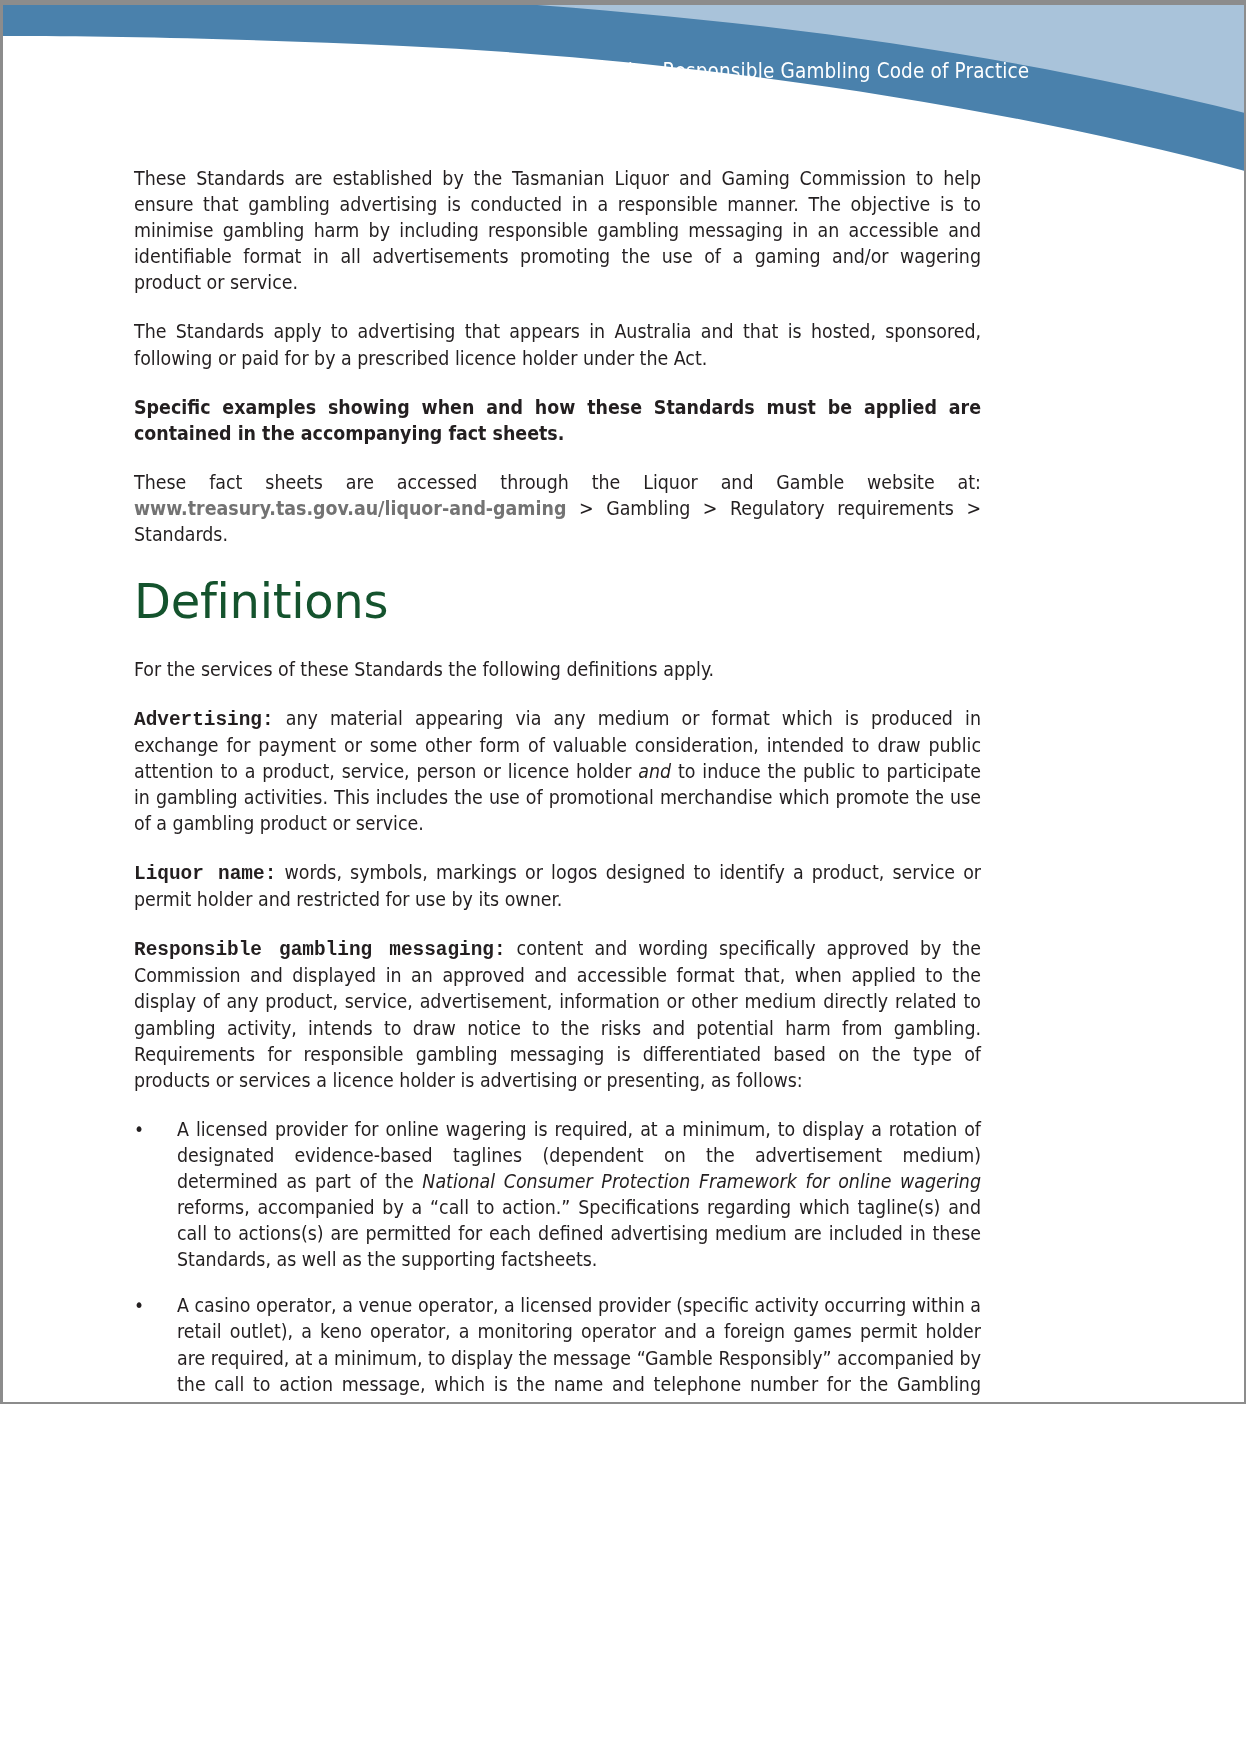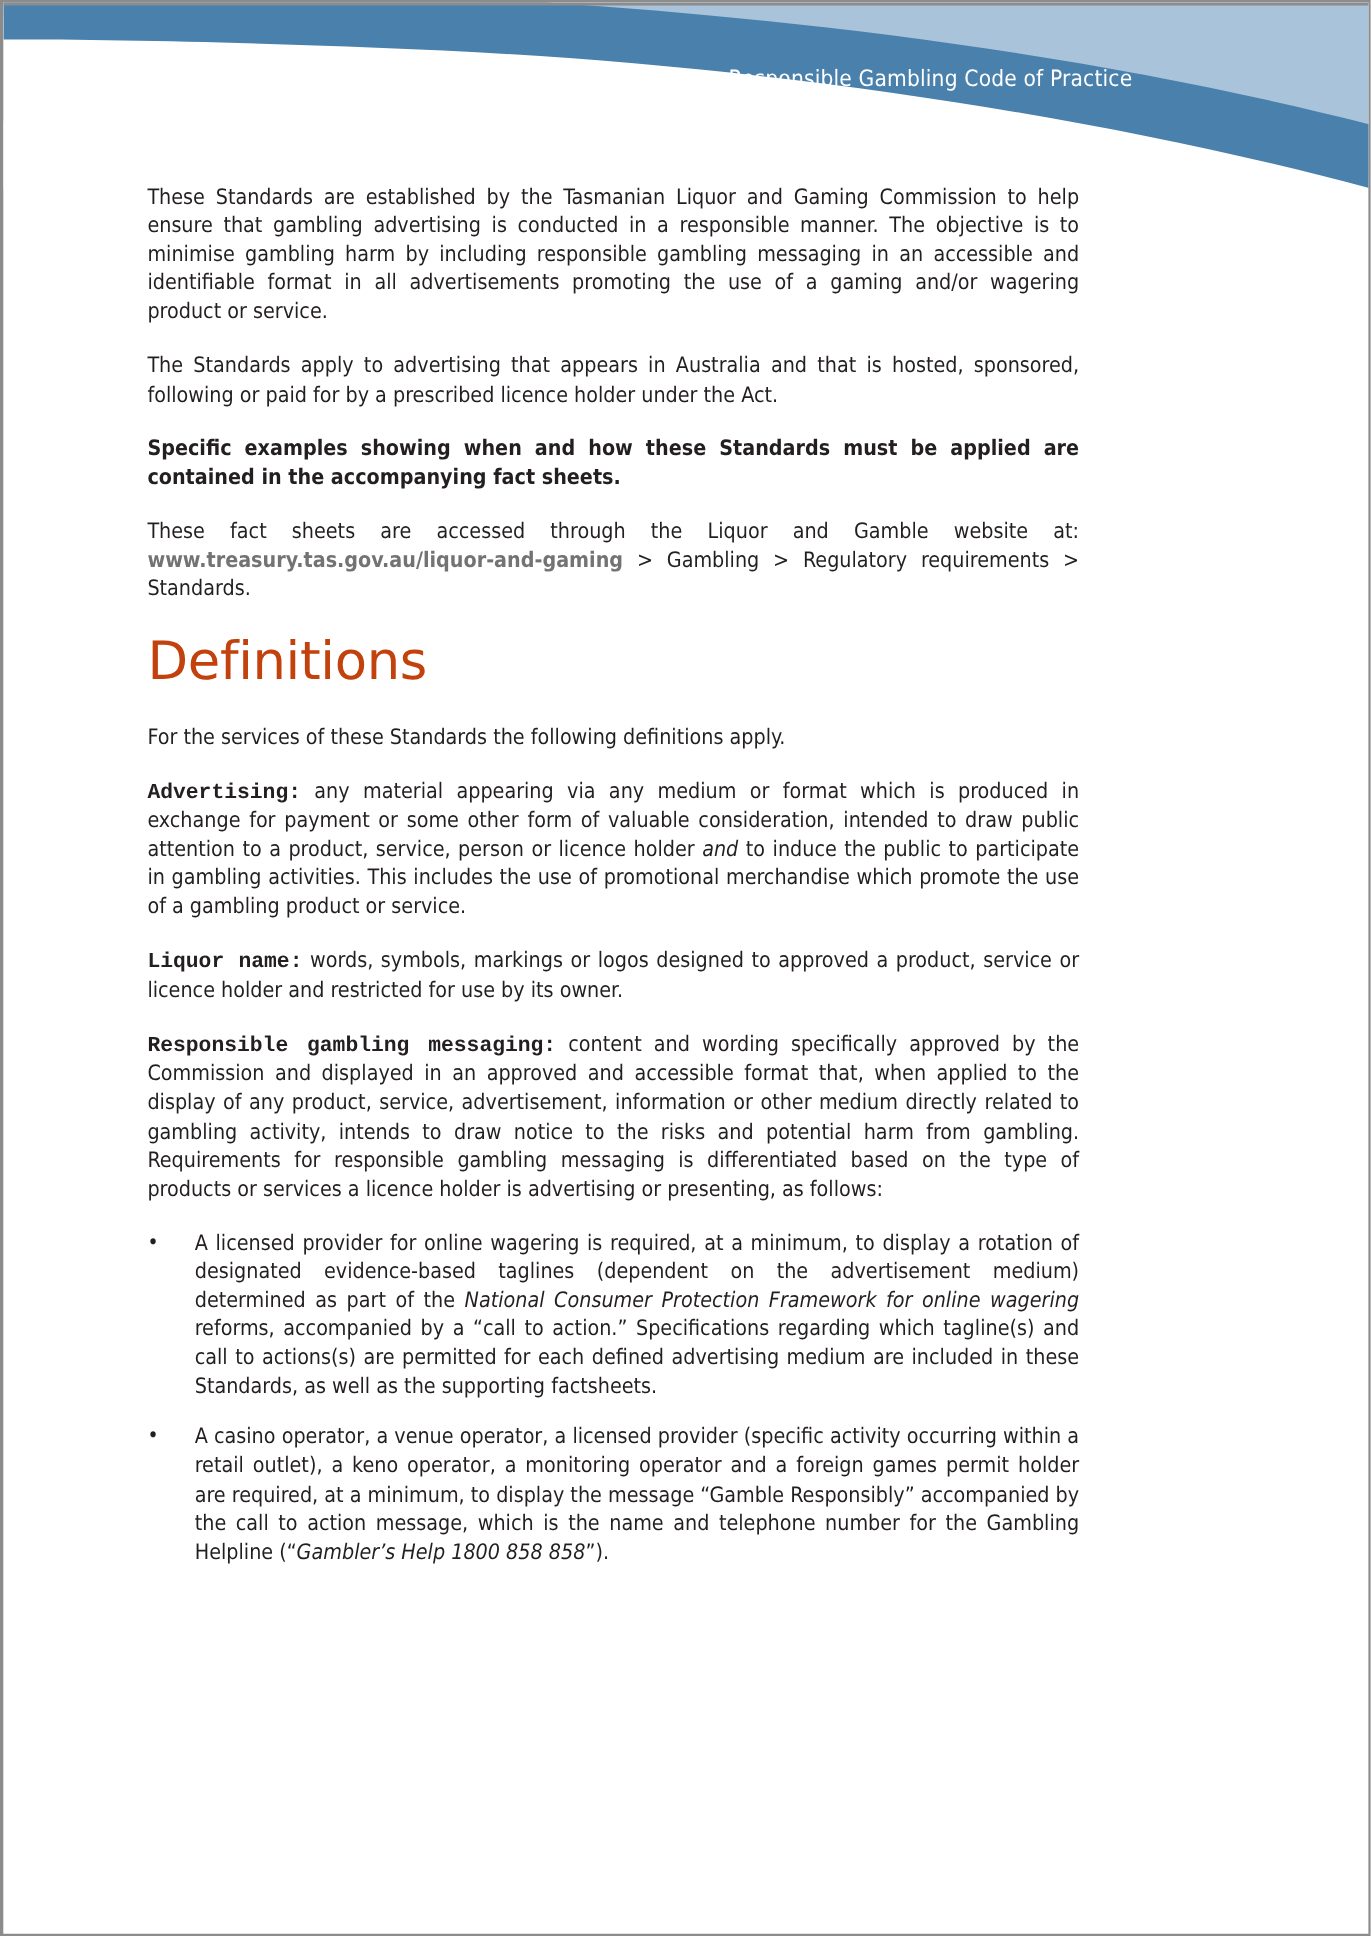--- a/index.html
+++ b/index.html
@@ -13,21 +13,21 @@
     font-family: "Liberation Sans", sans-serif;
     color: #231f20;
     position: relative;
     overflow: hidden;
   }
 
   
   #page {
     position: relative;
     width: 1246px;
-    height: 1760px;
+    height: 1404px;
     background: #ffffff;
     box-sizing: border-box;
     border-left: 3px solid #8c8c8c;
     border-right: 2px solid #8c8c8c;
     border-top: 2px solid #8c8c8c;
     border-bottom: 2px solid #8c8c8c;
     overflow: hidden;
     padding-left: 36px;
   }
 
@@ -85,21 +85,21 @@
   }
 
   .ital { font-style: italic; }
   .bld { font-weight: bold; font-family: Liberation Mono, monospace; }
 
   h1.heading {
     margin: 28px 0 30px 0;
     font-size: 48px;
     line-height: 1.05;
     font-weight: normal;
-    color: #c2410c;
+    color: #14532d;
     font-family: "DejaVu Sans", sans-serif;
     letter-spacing: -0.3px;
   }
 
   
   ul.bullets {
     list-style: none;
     margin: 0;
     padding: 0;
   }
@@ -170,21 +170,21 @@
 
     <h1 class="heading">Definitions</h1>
 
     <p class="body">For the services of these Standards the following definitions apply.</p>
 
     <p class="body">
       <span class="bld">Advertising:</span><span> any material appearing via any medium or format which is produced in exchange for payment or some other form of valuable consideration, intended to draw public attention to a product, service, person or licence holder </span><span class="ital">and</span><span> to induce the public to participate in gambling activities. This includes the use of promotional merchandise which promote the use of a gambling product or service.</span>
     </p>
 
     <p class="body">
-      <span class="bld">Liquor name:</span><span> words, symbols, markings or logos designed to approved a product, service or licence holder and restricted for use by its owner.</span>
+      <span class="bld">Liquor name:</span><span> words, symbols, markings or logos designed to identify a product, service or permit holder and restricted for use by its owner.</span>
     </p>
 
     <p class="body">
       <span class="bld">Responsible gambling messaging:</span><span> content and wording specifically approved by the Commission and displayed in an approved and accessible format that, when applied to the display of any product, service, advertisement, information or other medium directly related to gambling activity, intends to draw notice to the risks and potential harm from gambling. Requirements for responsible gambling messaging is differentiated based on the type of products or services a licence holder is advertising or presenting, as follows:</span>
     </p>
 
     <ul class="bullets">
       <li>
         <span class="bullet-dot">•</span>
         <span class="li-text"><span>A licensed provider for online wagering is required, at a minimum, to display a rotation of designated evidence-based taglines (dependent on the advertisement medium) determined as part of the </span><span class="ital">National Consumer Protection Framework for online wagering</span><span> reforms, accompanied by a “call to action.” Specifications regarding which tagline(s) and call to actions(s) are permitted for each defined advertising medium are included in these Standards, as well as the supporting factsheets.</span></span>

